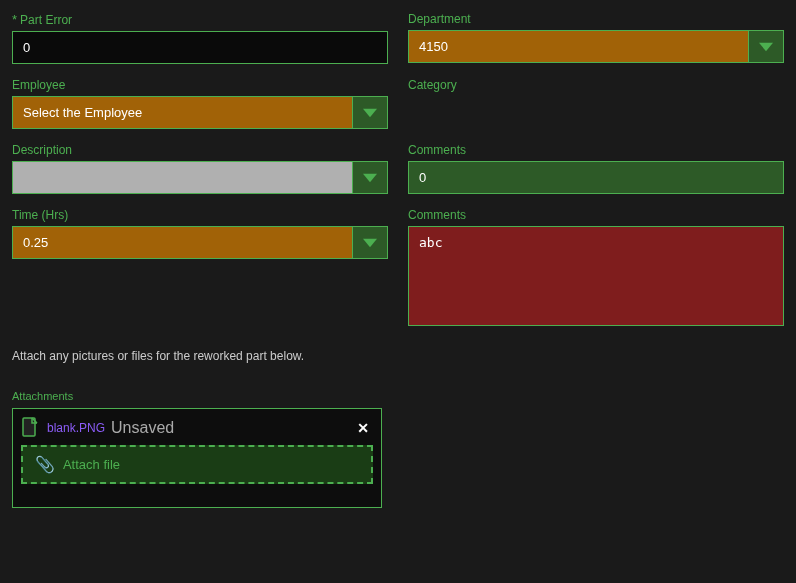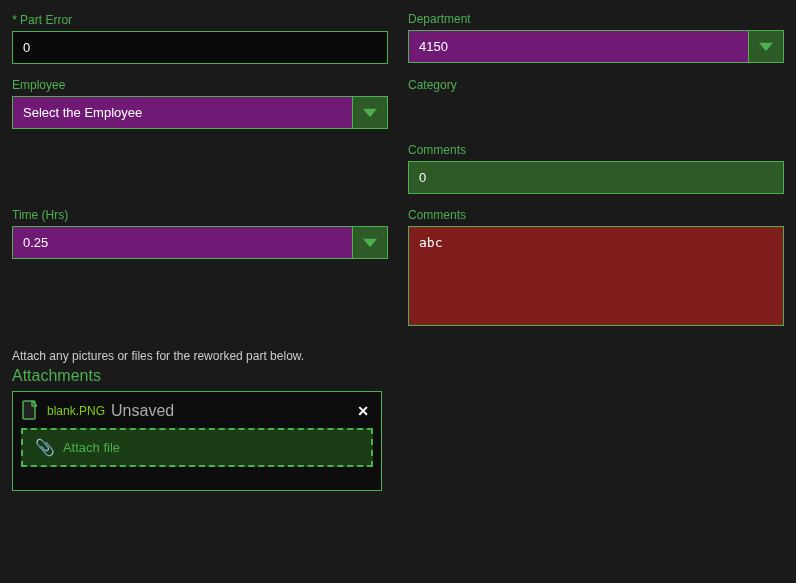--- a/index.html
+++ b/index.html
@@ -47,21 +47,21 @@
       width: 100%;
       outline: none;
     }
 
     .select-with-arrow {
       position: relative;
       display: flex;
     }
 
     .select-with-arrow select {
-      background-color: #701a75;
+      background-color: #a16207;
       border: 1px solid #4caf50;
       color: #ffffff;
       font-size: 13px;
       padding: 8px 36px 8px 10px;
       width: 100%;
       outline: none;
       appearance: none;
       cursor: pointer;
     }
 
@@ -117,27 +117,27 @@
       resize: none;
     }
 
     .attach-section {
       margin-top: 4px;
     }
 
     .attach-info-text {
       color: #cccccc;
       font-size: 12px;
-      margin-bottom: 2px;
+      margin-bottom: 25px;
       line-height: 1.5;
     }
 
     .attachments-label {
       color: #4caf50;
-      font-size: 16px;
+      font-size: 11px;
       margin-bottom: 6px;
     }
 
     .attachments-container {
       border: 1px solid #4caf50;
       background-color: #0d0d0d;
       padding: 8px;
       width: 370px;
       min-height: 100px;
     }
@@ -157,21 +157,21 @@
 
     .file-icon {
       width: 20px;
       height: 22px;
       display: inline-flex;
       align-items: center;
       justify-content: center;
     }
 
     .attachment-name {
-      color: #84cc16;
+      color: #8b5cf6;
       font-size: 12px;
     }
 
     .unsaved-badge {
       color: #aaaaaa;
       font-size: 16px;
     }
 
     .close-btn {
       color: #ffffff;
@@ -254,20 +254,35 @@
       </div>
     </div>
   </div>
 
   <div class="field-group right-col">
     <div class="field-label">
       <span>Category</span>
     </div>
   </div>
 
+  <div class="field-group left-col">
+    <div class="field-label">
+      <span>Description</span>
+    </div>
+    <div class="description-wrapper select-with-arrow">
+      <select style="background-color:#b0b0b0; color:#333;">
+        <option value=""></option>
+      </select>
+      <div class="dropdown-arrow">
+        <svg viewBox="0 0 10 6" xmlns="http://www.w3.org/2000/svg">
+            <path d="M0 0l5 6 5-6z"></path>
+          </svg>
+      </div>
+    </div>
+  </div>
 
   <div class="field-group right-col">
     <div class="field-label">
       <span>Comments</span>
     </div>
     <input type="text" class="quantity-input" value="0" style="">
   </div>
 
   <div class="field-group left-col">
     <div class="field-label">

